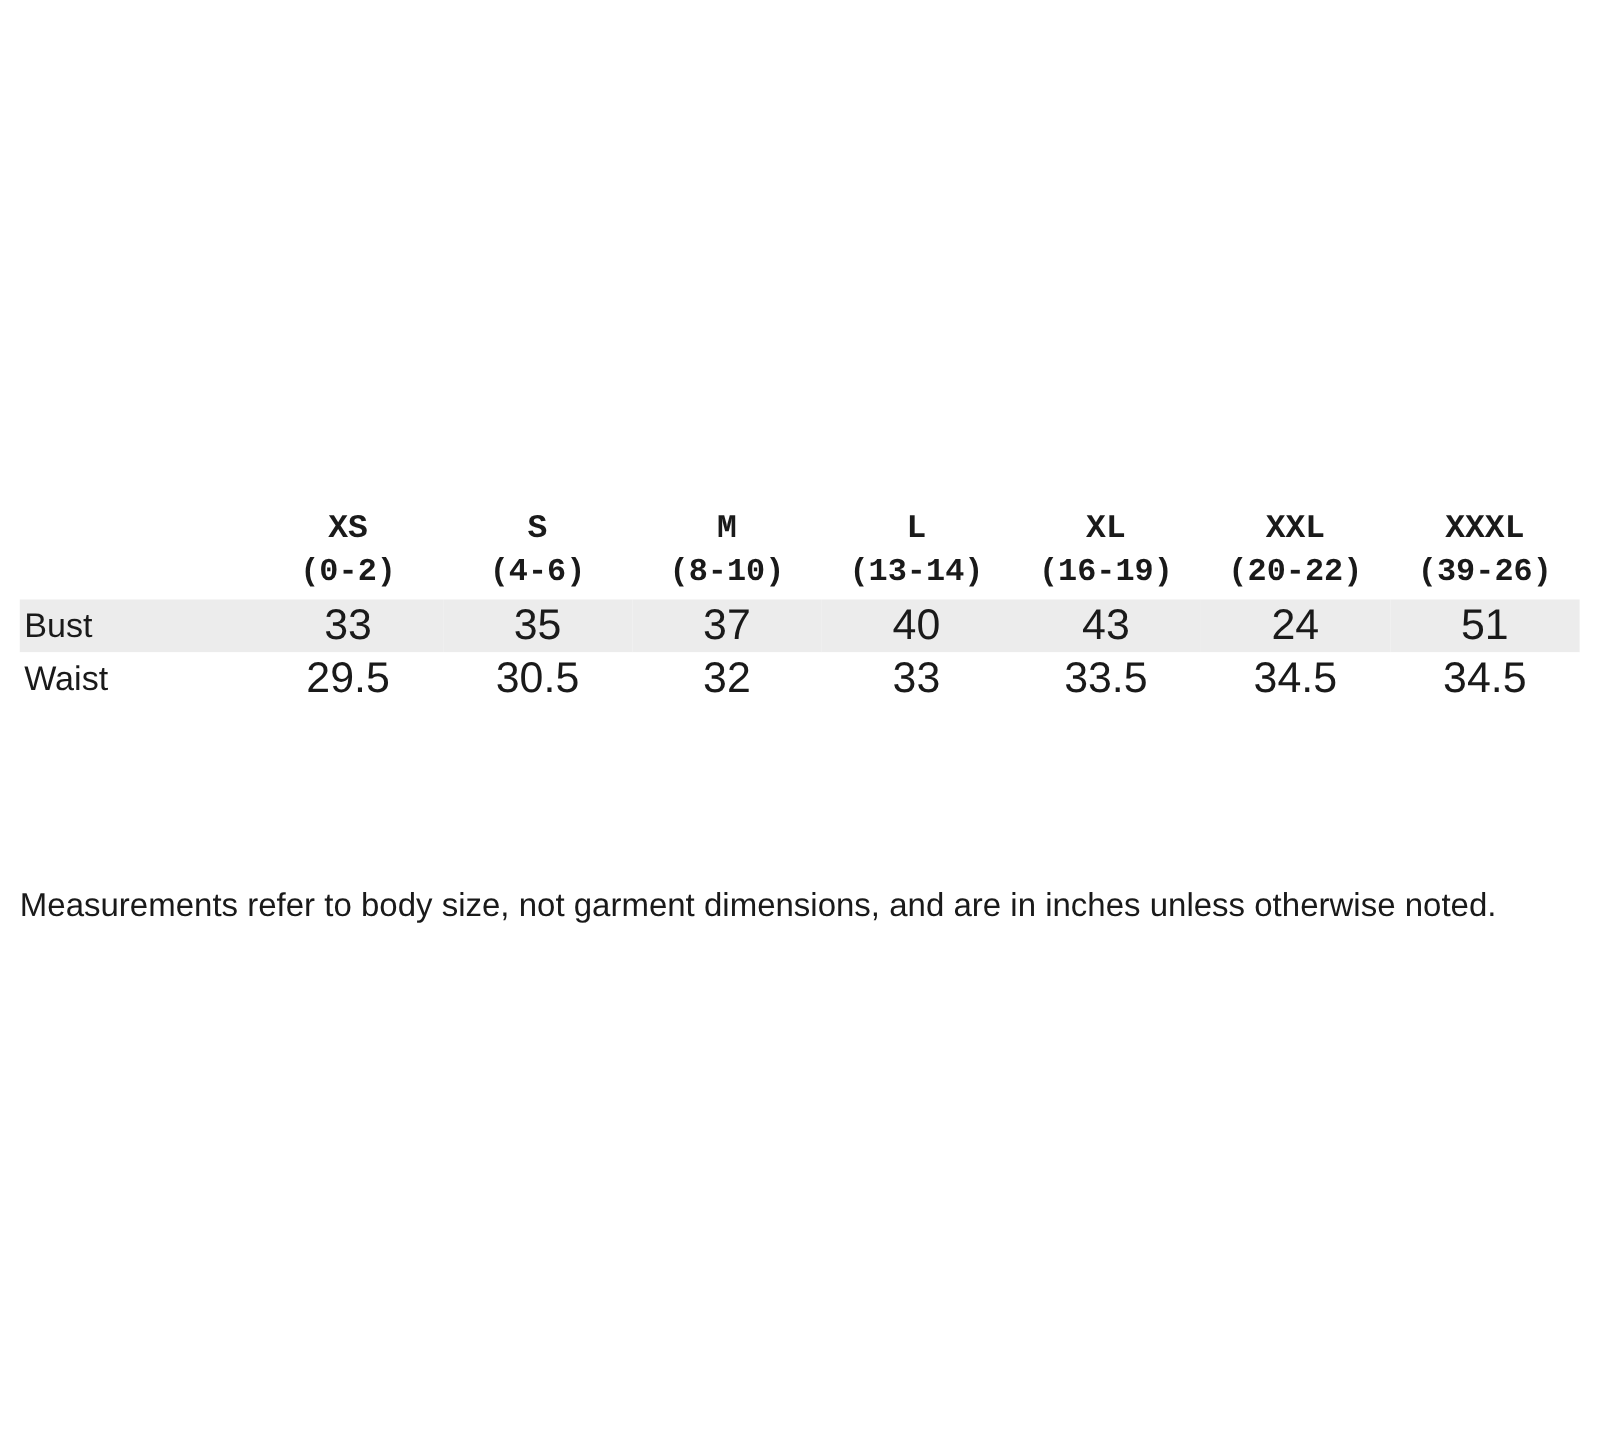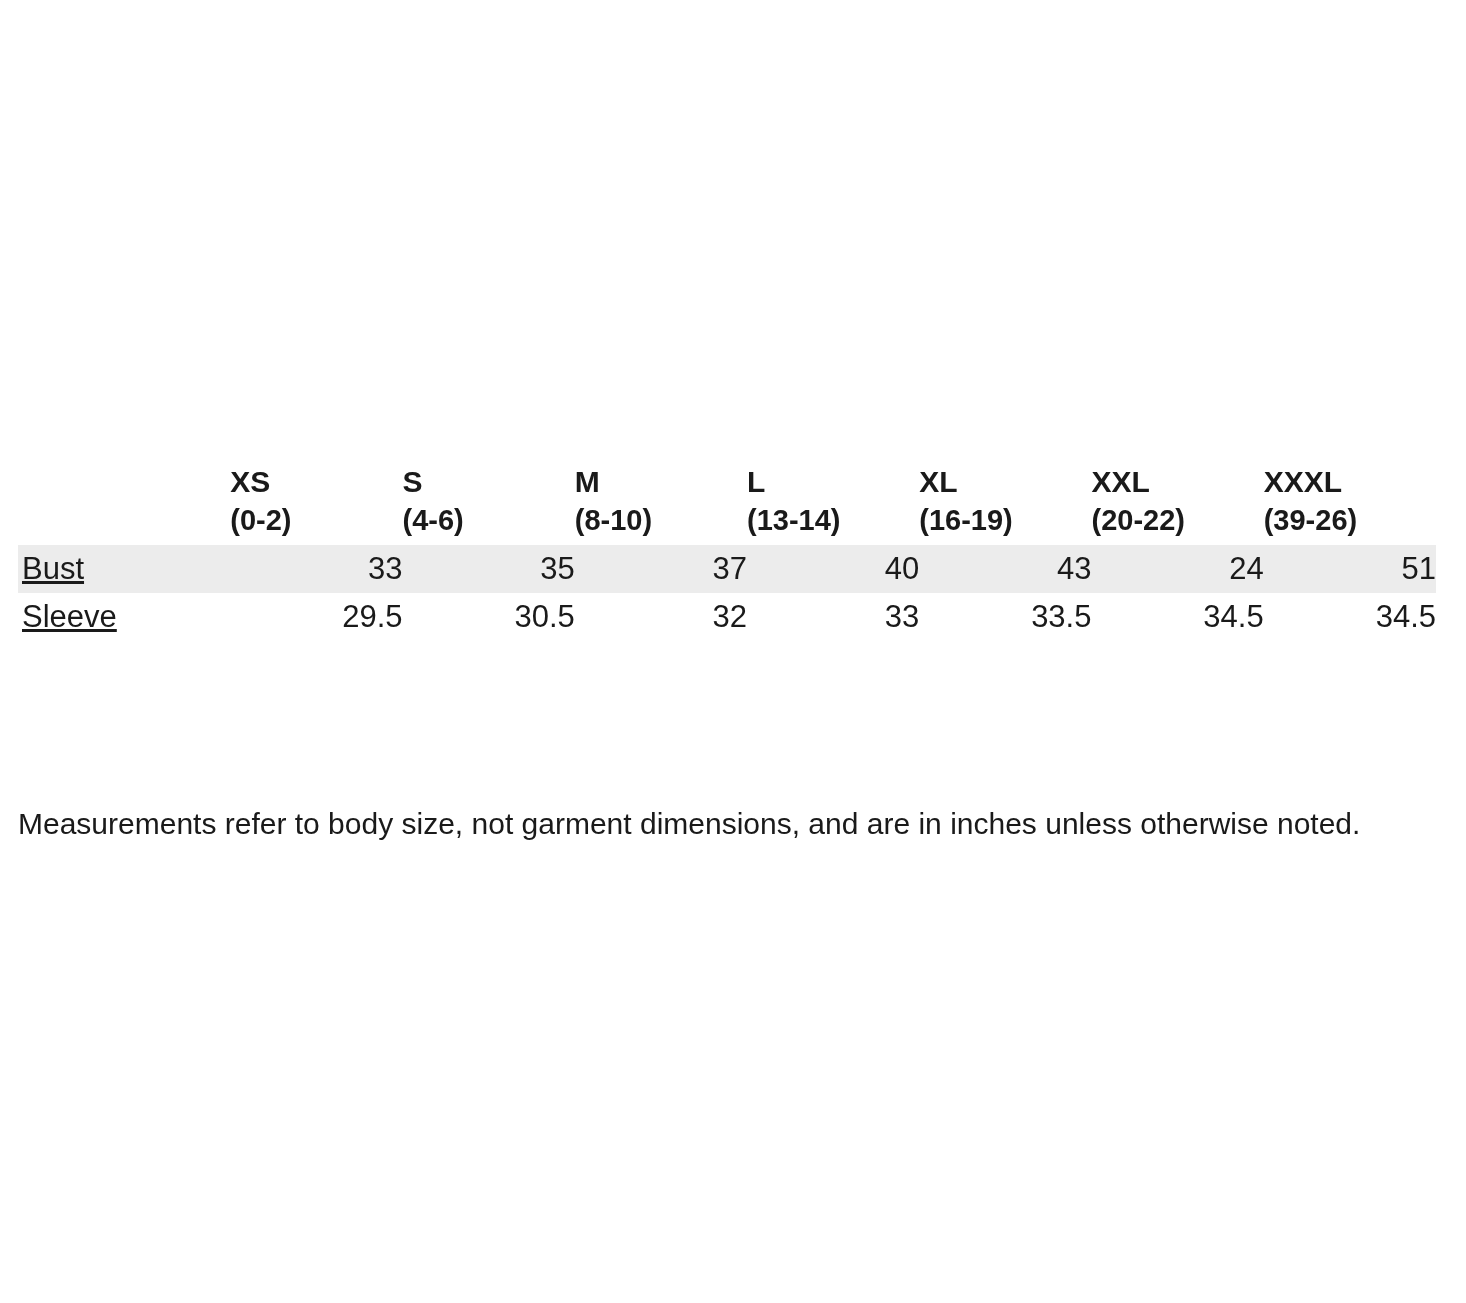--- a/index.html
+++ b/index.html
@@ -41,27 +41,28 @@
   table.size-table col.label-col { width: 212px; }
   table.size-table col.size-col  { width: 172px; }
 
   table.size-table th,
   table.size-table td {
     padding: 0;
     margin: 0;
   }
 
   thead th.head-cell {
-    text-align: left;
+    text-align: center;
     vertical-align: bottom;
     font-weight: bold;
     font-size: 30px;
     line-height: 40px;
     color: #1a1a1a;
     padding-bottom: 6px;
+    font-family: Liberation Mono, monospace;
   }
 
   thead th.head-corner {
     border: none;
   }
 
   .head-size {
     display: block;
     font-weight: bold;
     font-size: 30px;
@@ -81,26 +82,25 @@
     background: #ffffff;
   }
 
   tbody td.row-label {
     text-align: left;
     font-size: 31px;
     line-height: 48px;
     padding-left: 4px;
     color: #1a1a1a;
     white-space: nowrap;
-    text-decoration: underline;
   }
 
   tbody td.row-value {
-    text-align: right;
-    font-size: 31px;
+    text-align: center;
+    font-size: 39px;
     line-height: 48px;
     color: #1a1a1a;
   }
 
   .note {
     position: absolute;
     left: 18px;
     top: 760px;
     width: 1420px;
     font-size: 30px;
@@ -168,21 +168,21 @@
           <td class="row-value">37</td>
           <td class="row-value">40</td>
           <td class="row-value">43</td>
           <td class="row-value">24</td>
           <td class="row-value">51</td>
         </tr>
 
 
 
         <tr class="row-plain">
-          <td class="row-label">Sleeve</td>
+          <td class="row-label">Waist</td>
           <td class="row-value">29.5</td>
           <td class="row-value">30.5</td>
           <td class="row-value">32</td>
           <td class="row-value">33</td>
           <td class="row-value">33.5</td>
           <td class="row-value">34.5</td>
           <td class="row-value">34.5</td>
         </tr>
 
       </tbody>

